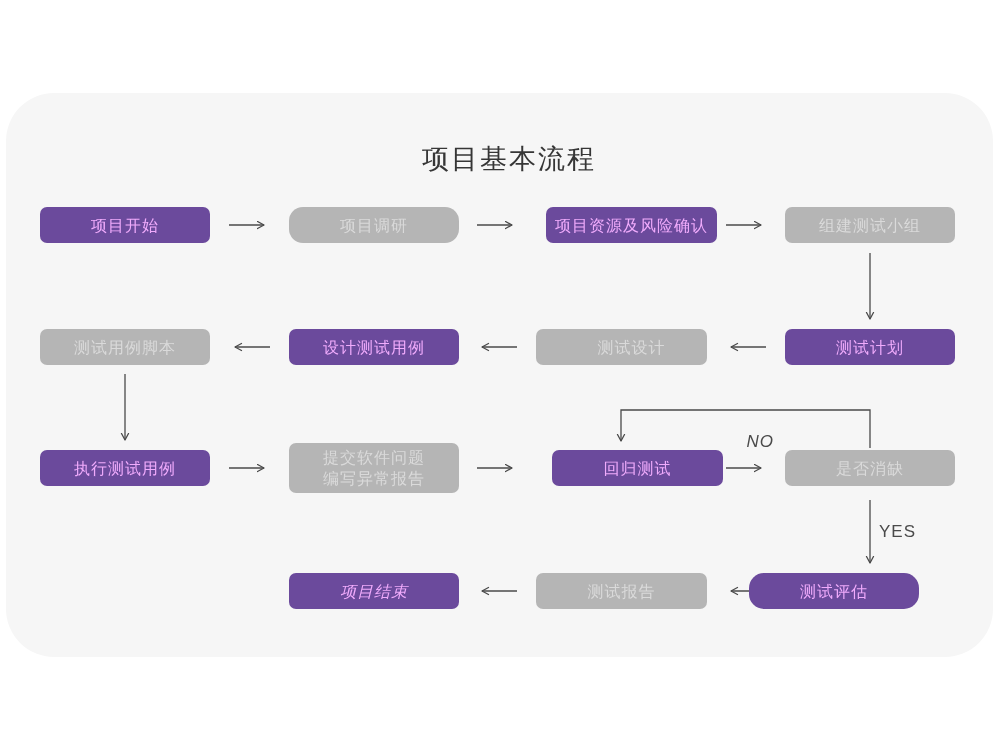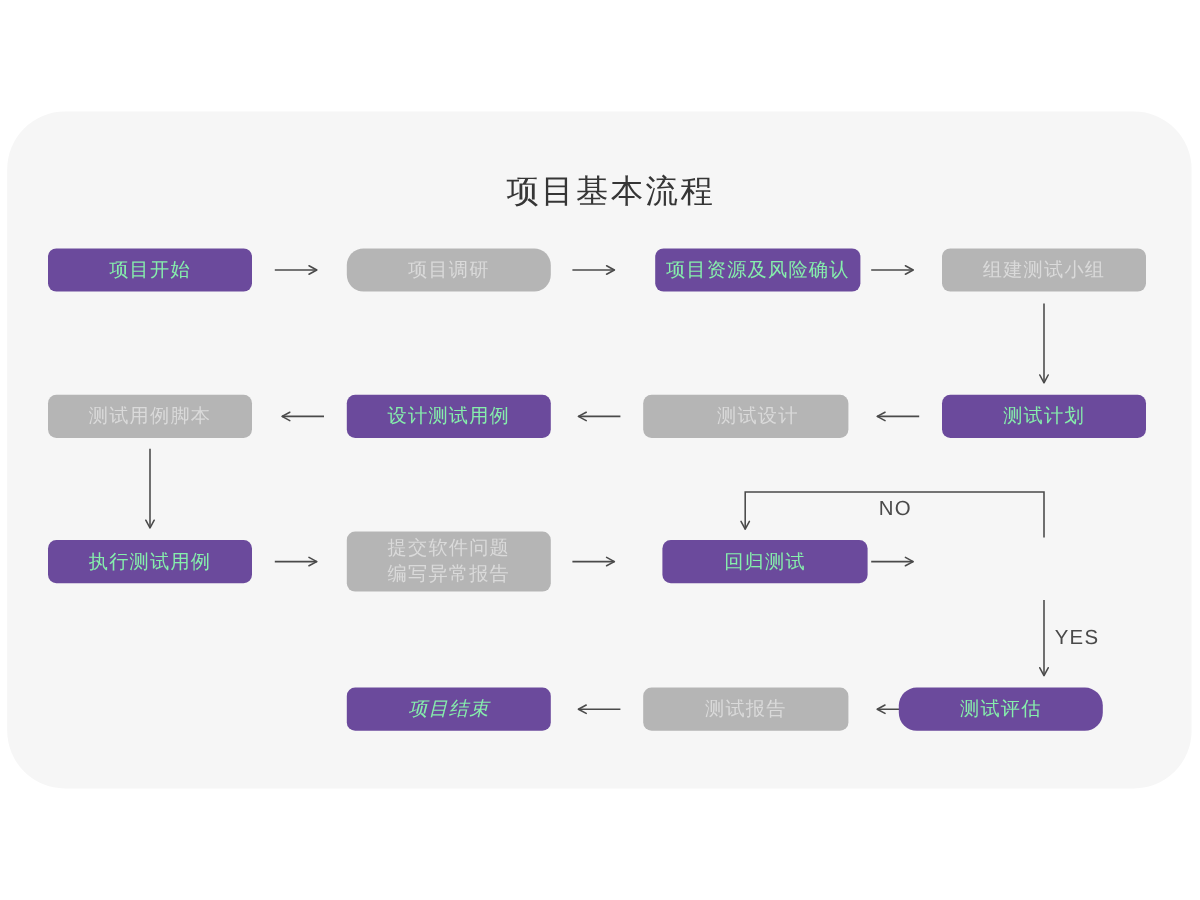--- a/index.html
+++ b/index.html
@@ -45,21 +45,21 @@
     border-radius: 7px;
     display: flex;
     align-items: center;
     justify-content: center;
     text-align: center;
     font-size: 16px;
     line-height: 21px;
     letter-spacing: 1px;
     white-space: pre-line;
   }
-  .node[data-variant="purple"] { background: var(--purple); color: #86efac; }
+  .node[data-variant="purple"] { background: var(--purple); color: #f0abfc; }
   .node[data-variant="gray"]   { background: var(--gray);   color: var(--gray-text); }
 
   
   .n0  { left: 40px;  top: 207px; }
   .n1  { left: 289px; top: 207px; border-radius: 14px; }
   .n2  { left: 546px; top: 207px; width: 171px; }
   .n3  { left: 785px; top: 207px; }
   .n4  { left: 40px;  top: 329px; }
   .n5  { left: 289px; top: 329px; }
   .n6  { left: 536px; top: 329px; width: 171px; padding-left: 20px; }
@@ -77,21 +77,21 @@
     left: 0; top: 0;
     width: 1000px; height: 750px;
     pointer-events: none;
   }
   .edge-label {
     position: absolute;
     font-size: 17px;
     color: var(--line);
     letter-spacing: 1px;
   }
-  .edge-label.no  { left: 718px; top: 414px; width: 56px; text-align: center; }
+  .edge-label.no  { left: 718px; top: 432px; width: 56px; text-align: right; font-style: italic; }
   .edge-label.yes { left: 879px; top: 522px; }
 </style>
 </head>
 <body>
 
 <div class="canvas">
 
   <div class="card"></div>
 
   <div class="title">项目基本流程</div>
@@ -134,20 +134,21 @@
   <div class="node n2" data-variant="purple">项目资源及风险确认</div>
   <div class="node n3" data-variant="gray">组建测试小组</div>
   <div class="node n4" data-variant="gray">测试用例脚本</div>
   <div class="node n5" data-variant="purple">设计测试用例</div>
   <div class="node n6" data-variant="gray">测试设计</div>
   <div class="node n7" data-variant="purple">测试计划</div>
   <div class="node n8" data-variant="purple">执行测试用例</div>
   <div class="node n9" data-variant="gray">提交软件问题
 编写异常报告</div>
   <div class="node n10" data-variant="purple">回归测试</div>
+  <div class="node n11" data-variant="gray">是否消缺</div>
   <div class="node n12" data-variant="purple">项目结束</div>
   <div class="node n13" data-variant="gray">测试报告</div>
   <div class="node n14" data-variant="purple">测试评估</div>
 
   <div class="edge-label no">NO</div>
   <div class="edge-label yes">YES</div>
 
 </div>
 
 </body></html>

